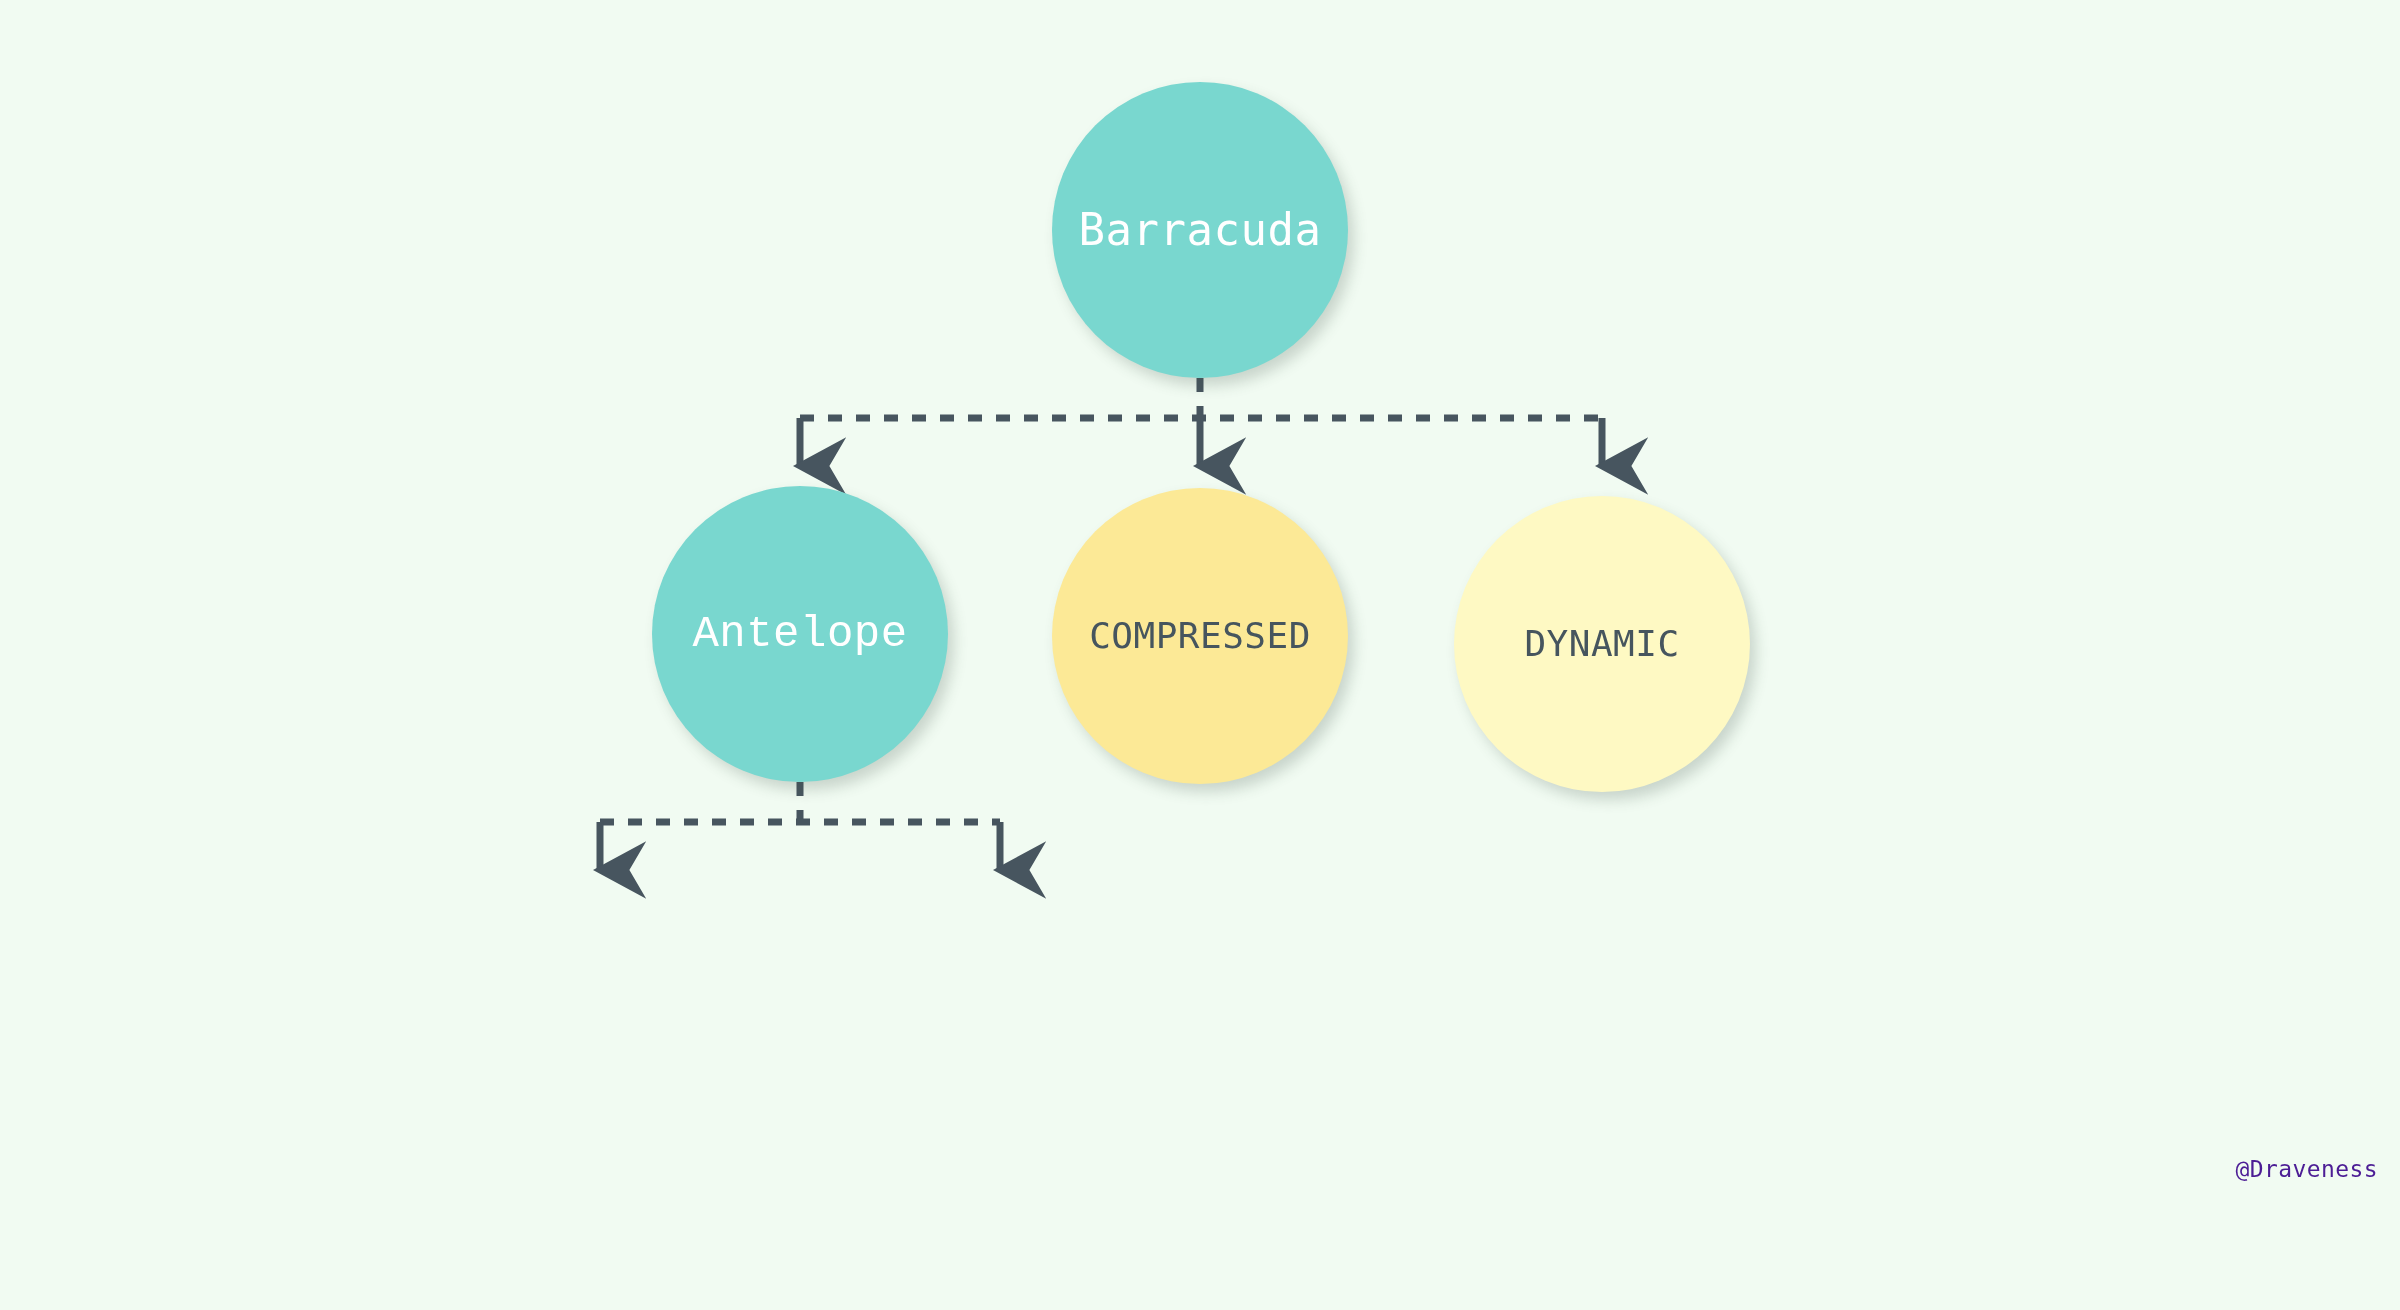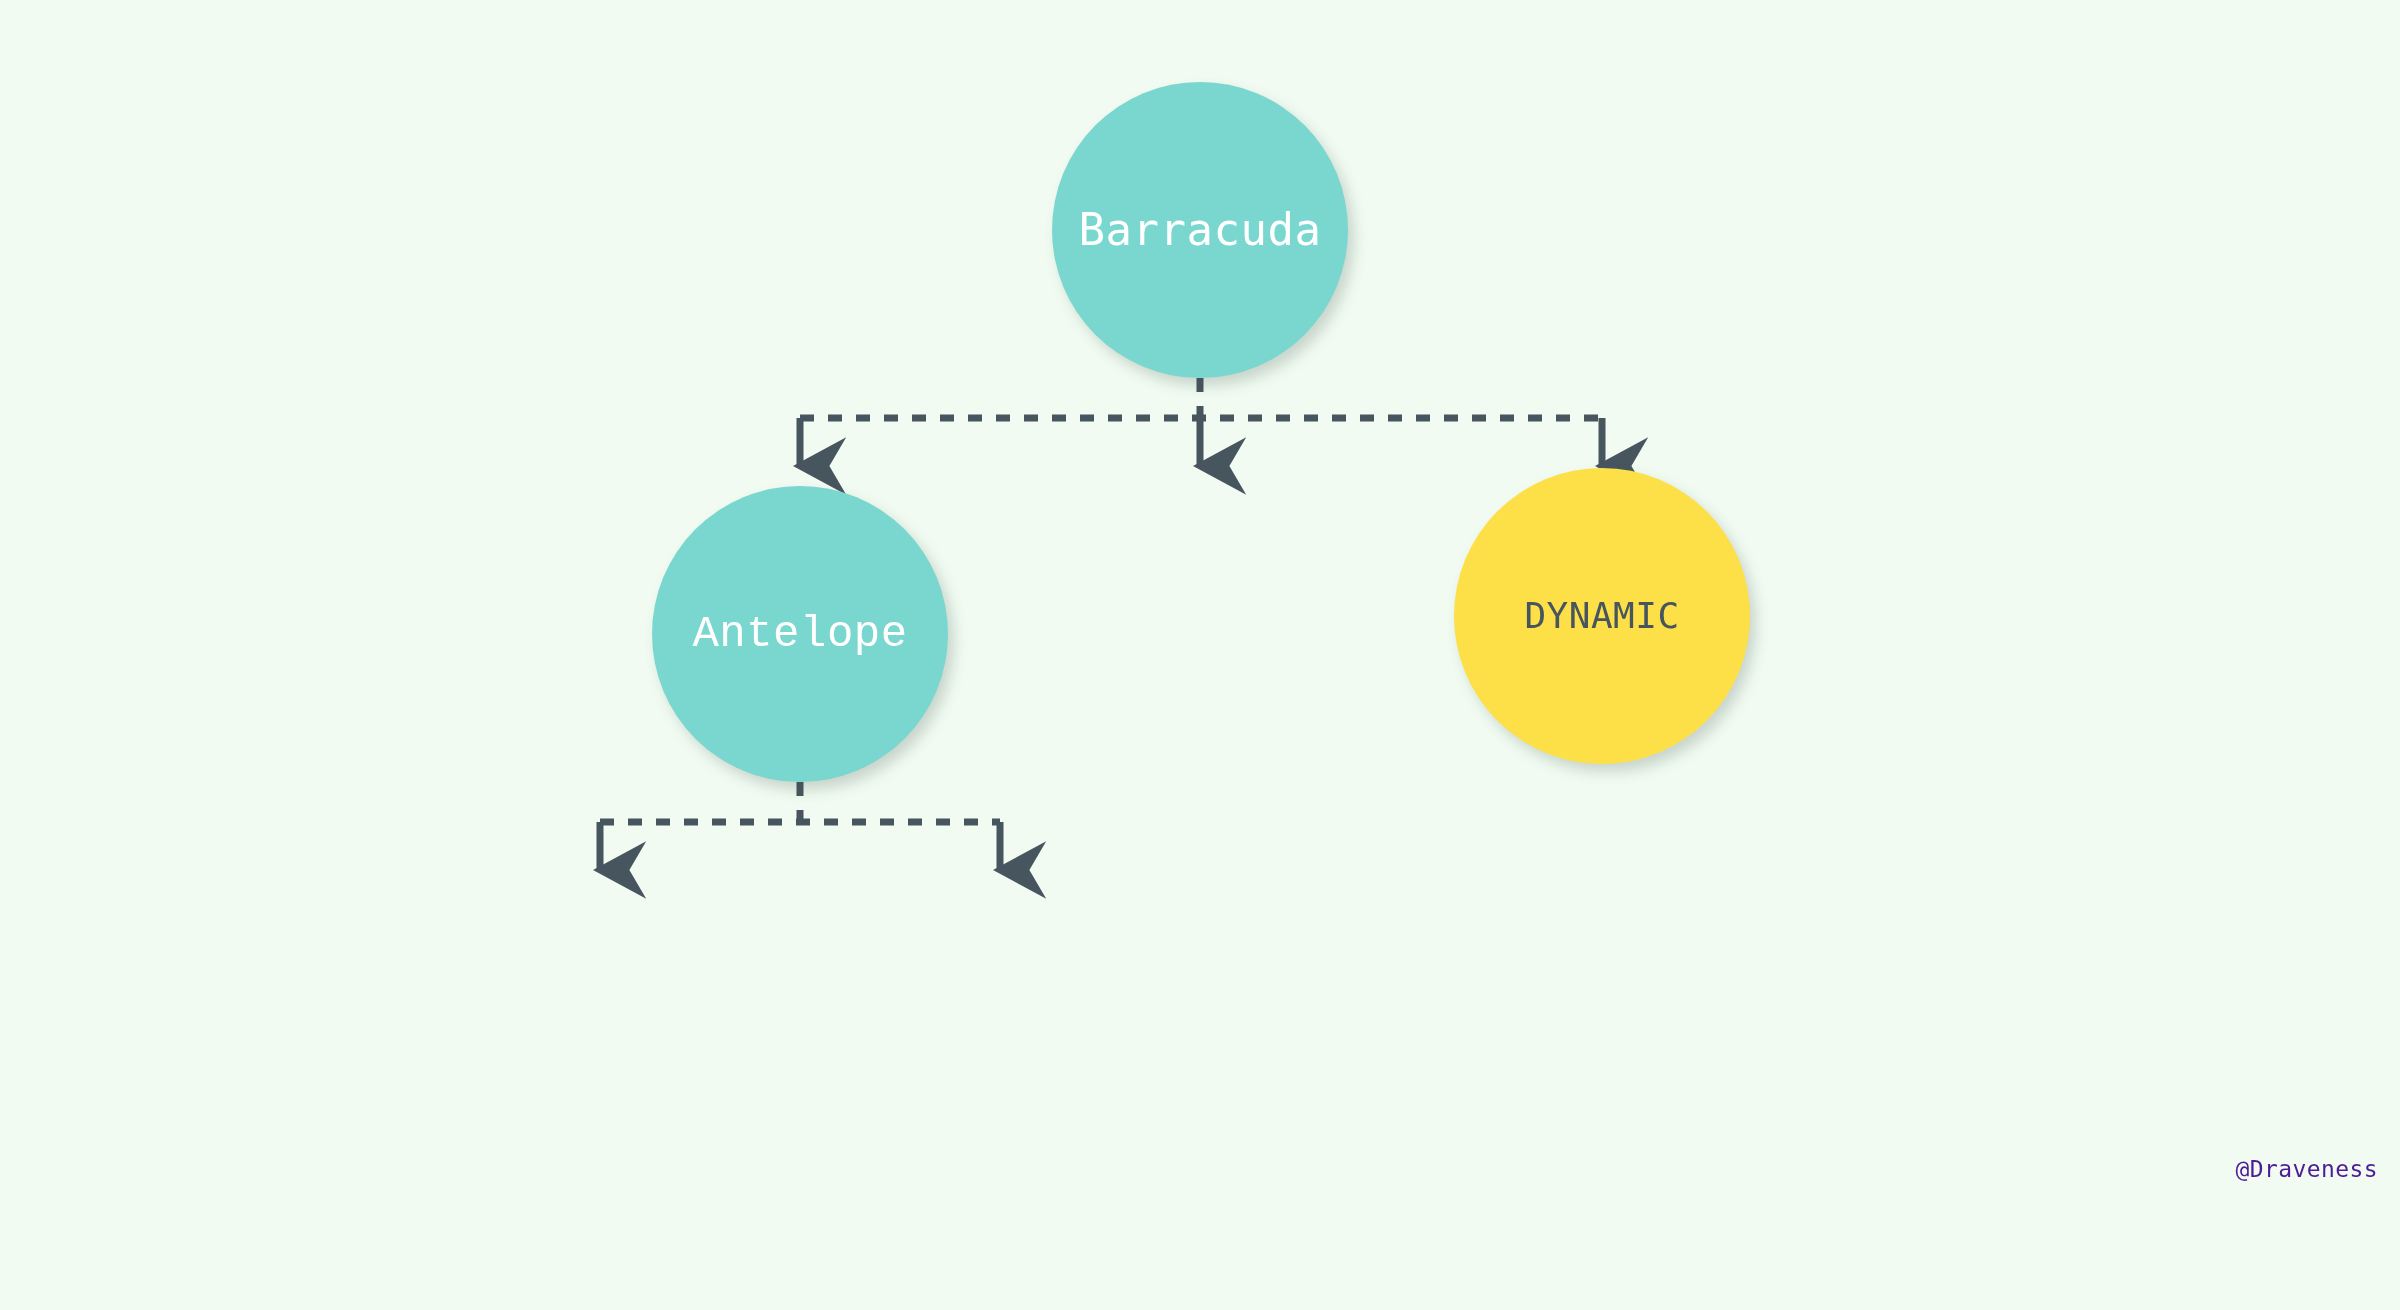--- a/index.html
+++ b/index.html
@@ -103,22 +103,25 @@
   </svg>
 
   <div class="node teal" style="left: 1052px; top: 82px; width: 296px; height: 296px; background: rgb(121, 215, 207);">
     <span class="node-label label-light" style="font-size: 44px; color: rgb(255, 255, 255);">Barracuda</span>
   </div>
 
   <div class="node teal" style="left: 652px; top: 486px; width: 296px; height: 296px; background: rgb(121, 215, 207);">
     <span class="node-label label-light" style="font-size: 44px; color: rgb(255, 255, 255); font-family: Liberation Mono, monospace;">Antelope</span>
   </div>
 
+  <div class="node yellow" style="left: 1052px; top: 488px; width: 296px; height: 296px; background: rgb(252, 233, 150);">
+    <span class="node-label label-dark" style="font-size: 36px; color: rgb(70, 85, 94);">COMPRESSED</span>
+  </div>
 
-  <div class="node yellow" style="left: 1454px; top: 468px; width: 296px; height: 296px; background: #fde047;">
+  <div class="node yellow" style="left: 1454px; top: 496px; width: 296px; height: 296px; background: #fef9c3;">
     <span class="node-label label-dark" style="font-size: 36px; color: rgb(70, 85, 94);">DYNAMIC</span>
   </div>
 
 
 
   <div id="watermark">@Draveness</div>
 
 </div>
 
 </body></html>

